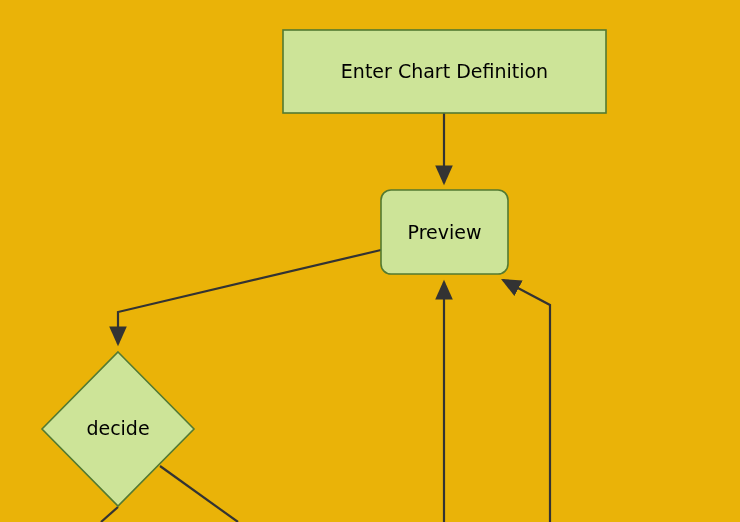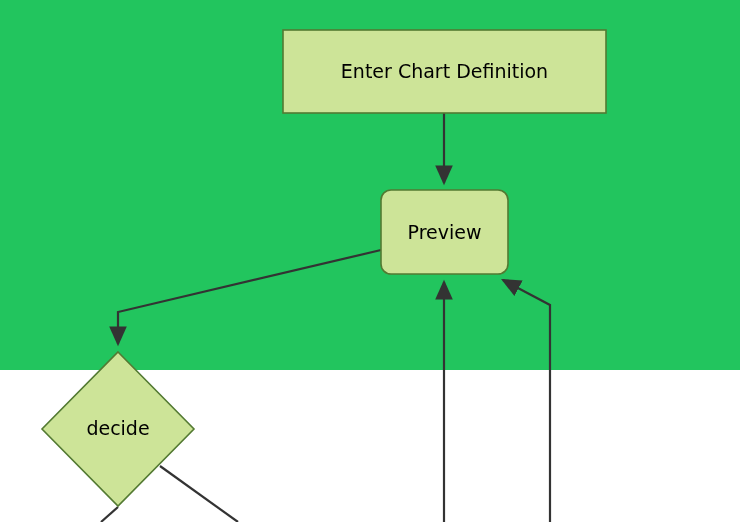--- a/index.html
+++ b/index.html
@@ -9,22 +9,22 @@
   }
   body {
     width: 740px;
     height: 522px;
     overflow: hidden;
     font-family: "DejaVu Sans", sans-serif;
   }
   #flowchart-canvas {
     position: relative;
     width: 740px;
-    height: 370px;
-    background: #22c55e;
+    height: 522px;
+    background: #eab308;
   }
   #flowchart-svg {
     position: absolute;
     top: 0;
     left: 0;
     width: 740px;
     height: 522px;
   }
   .node-label {
     font-family: "DejaVu Sans", sans-serif;

